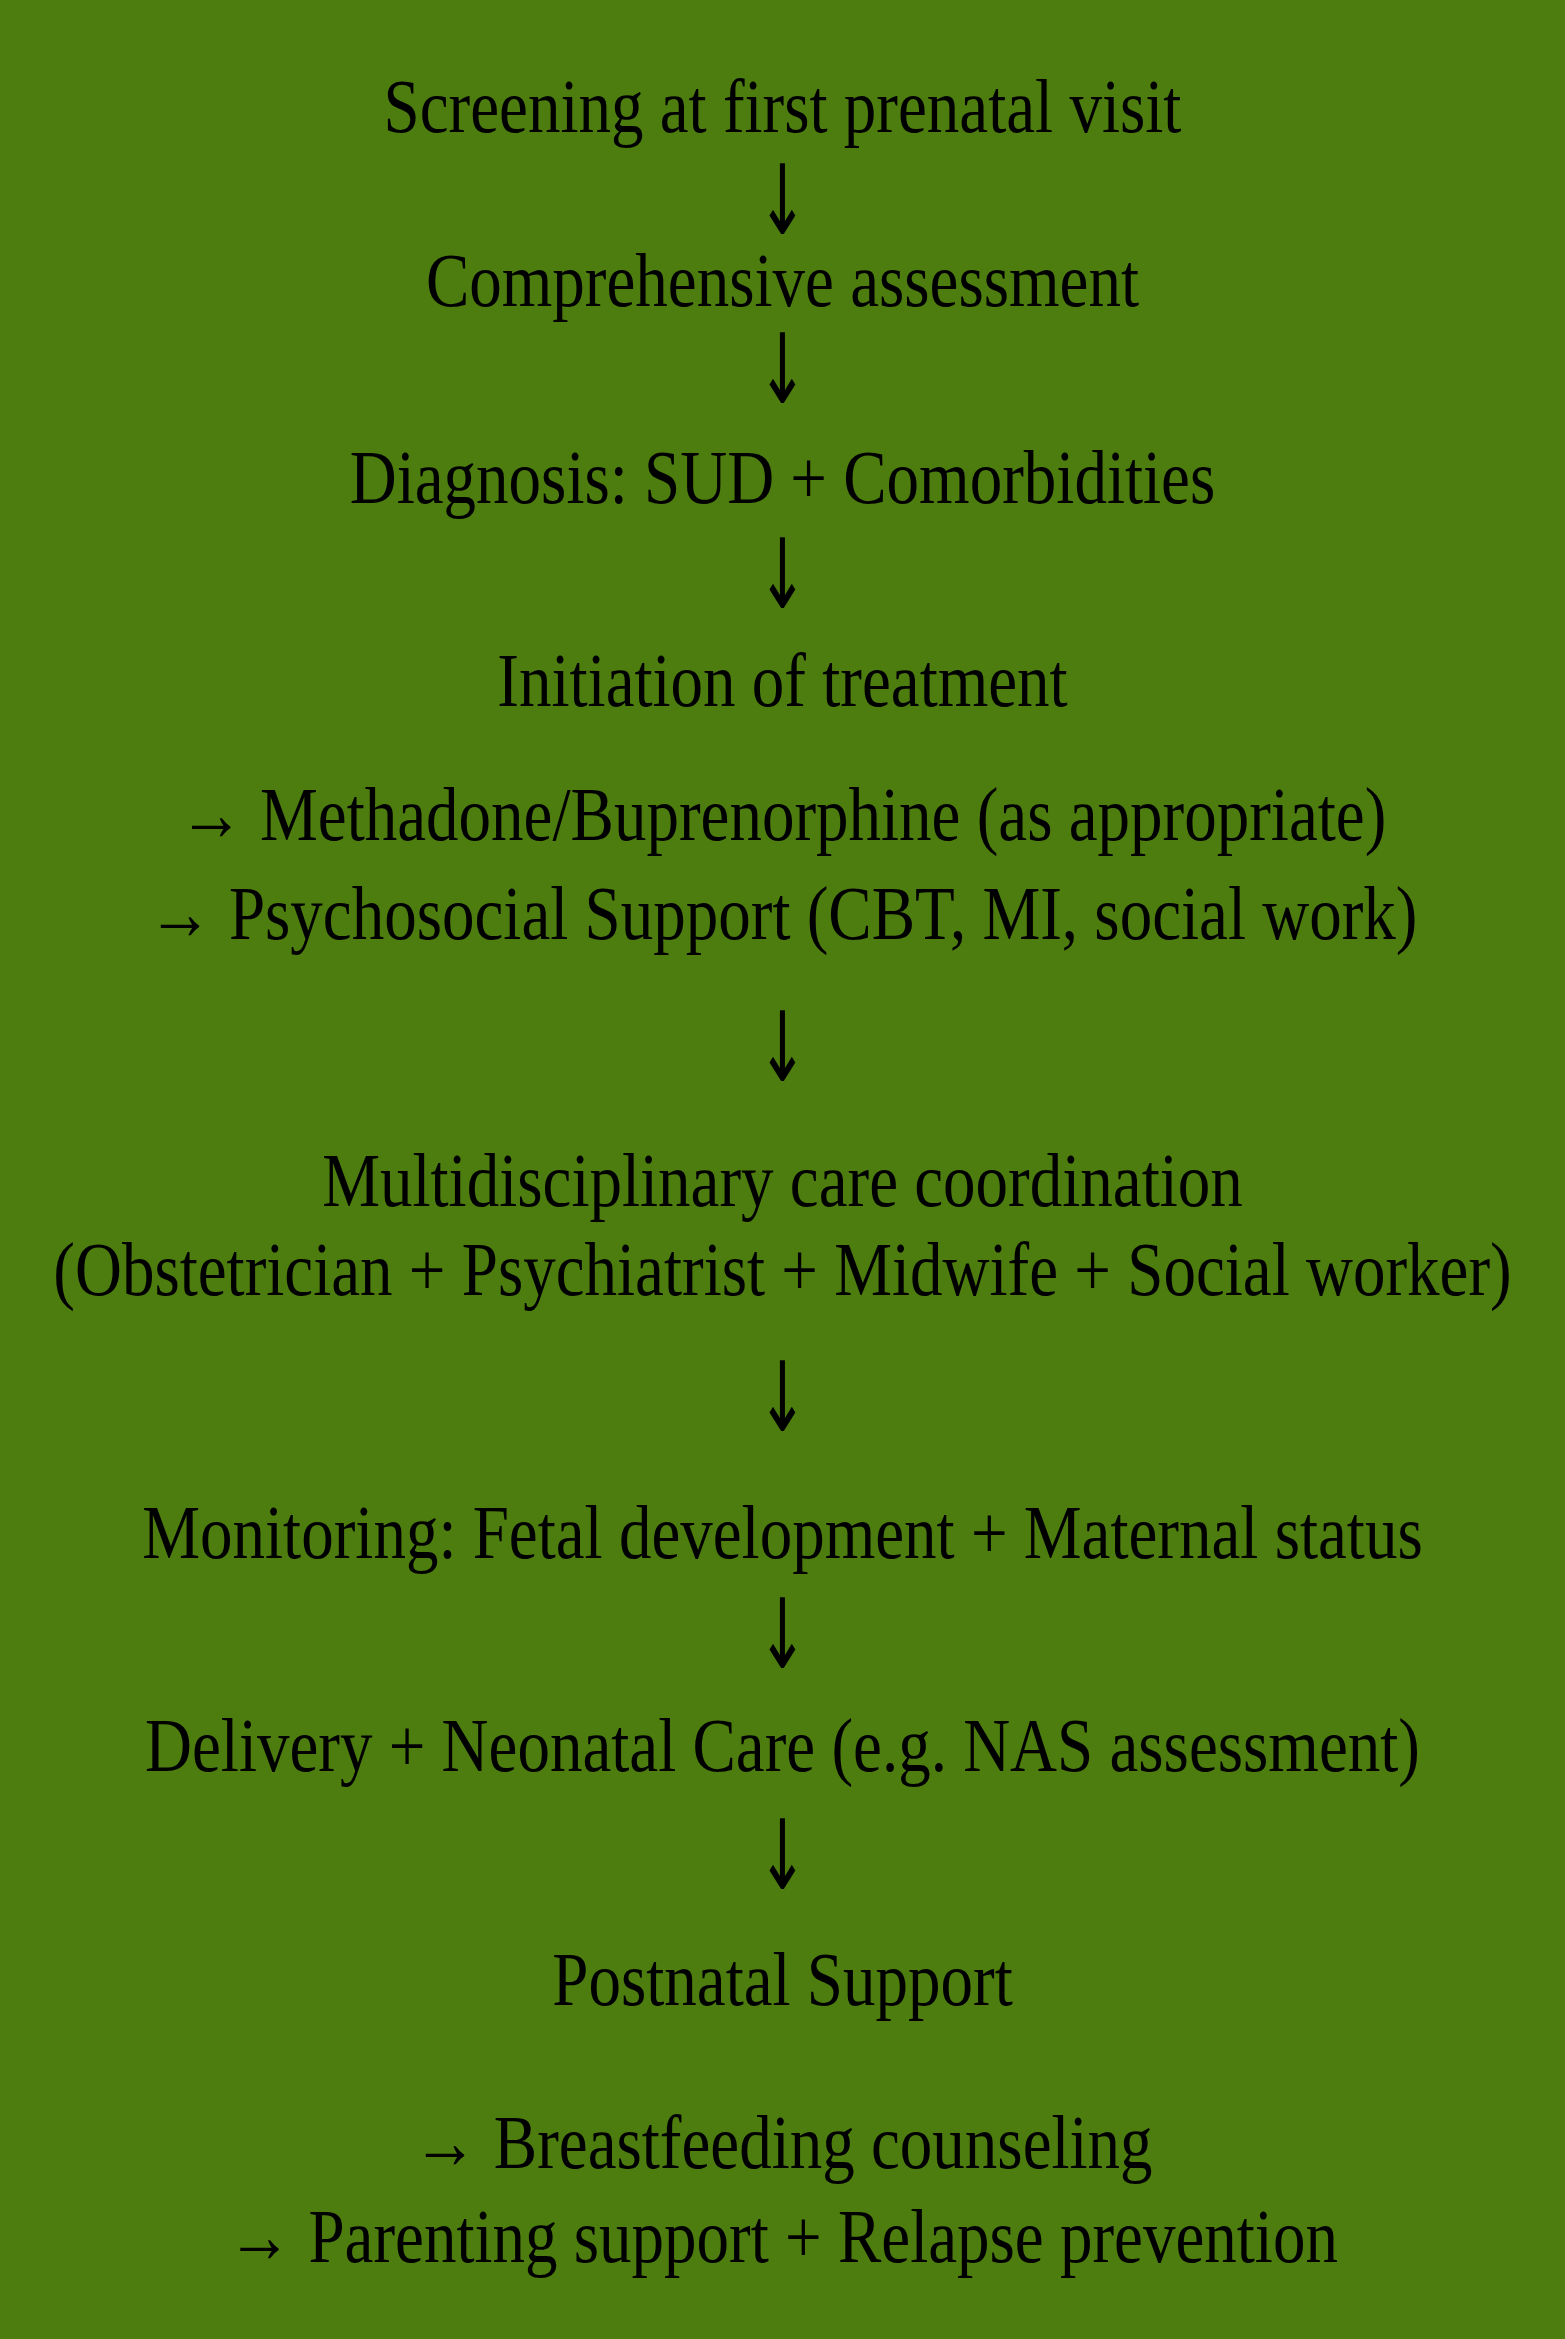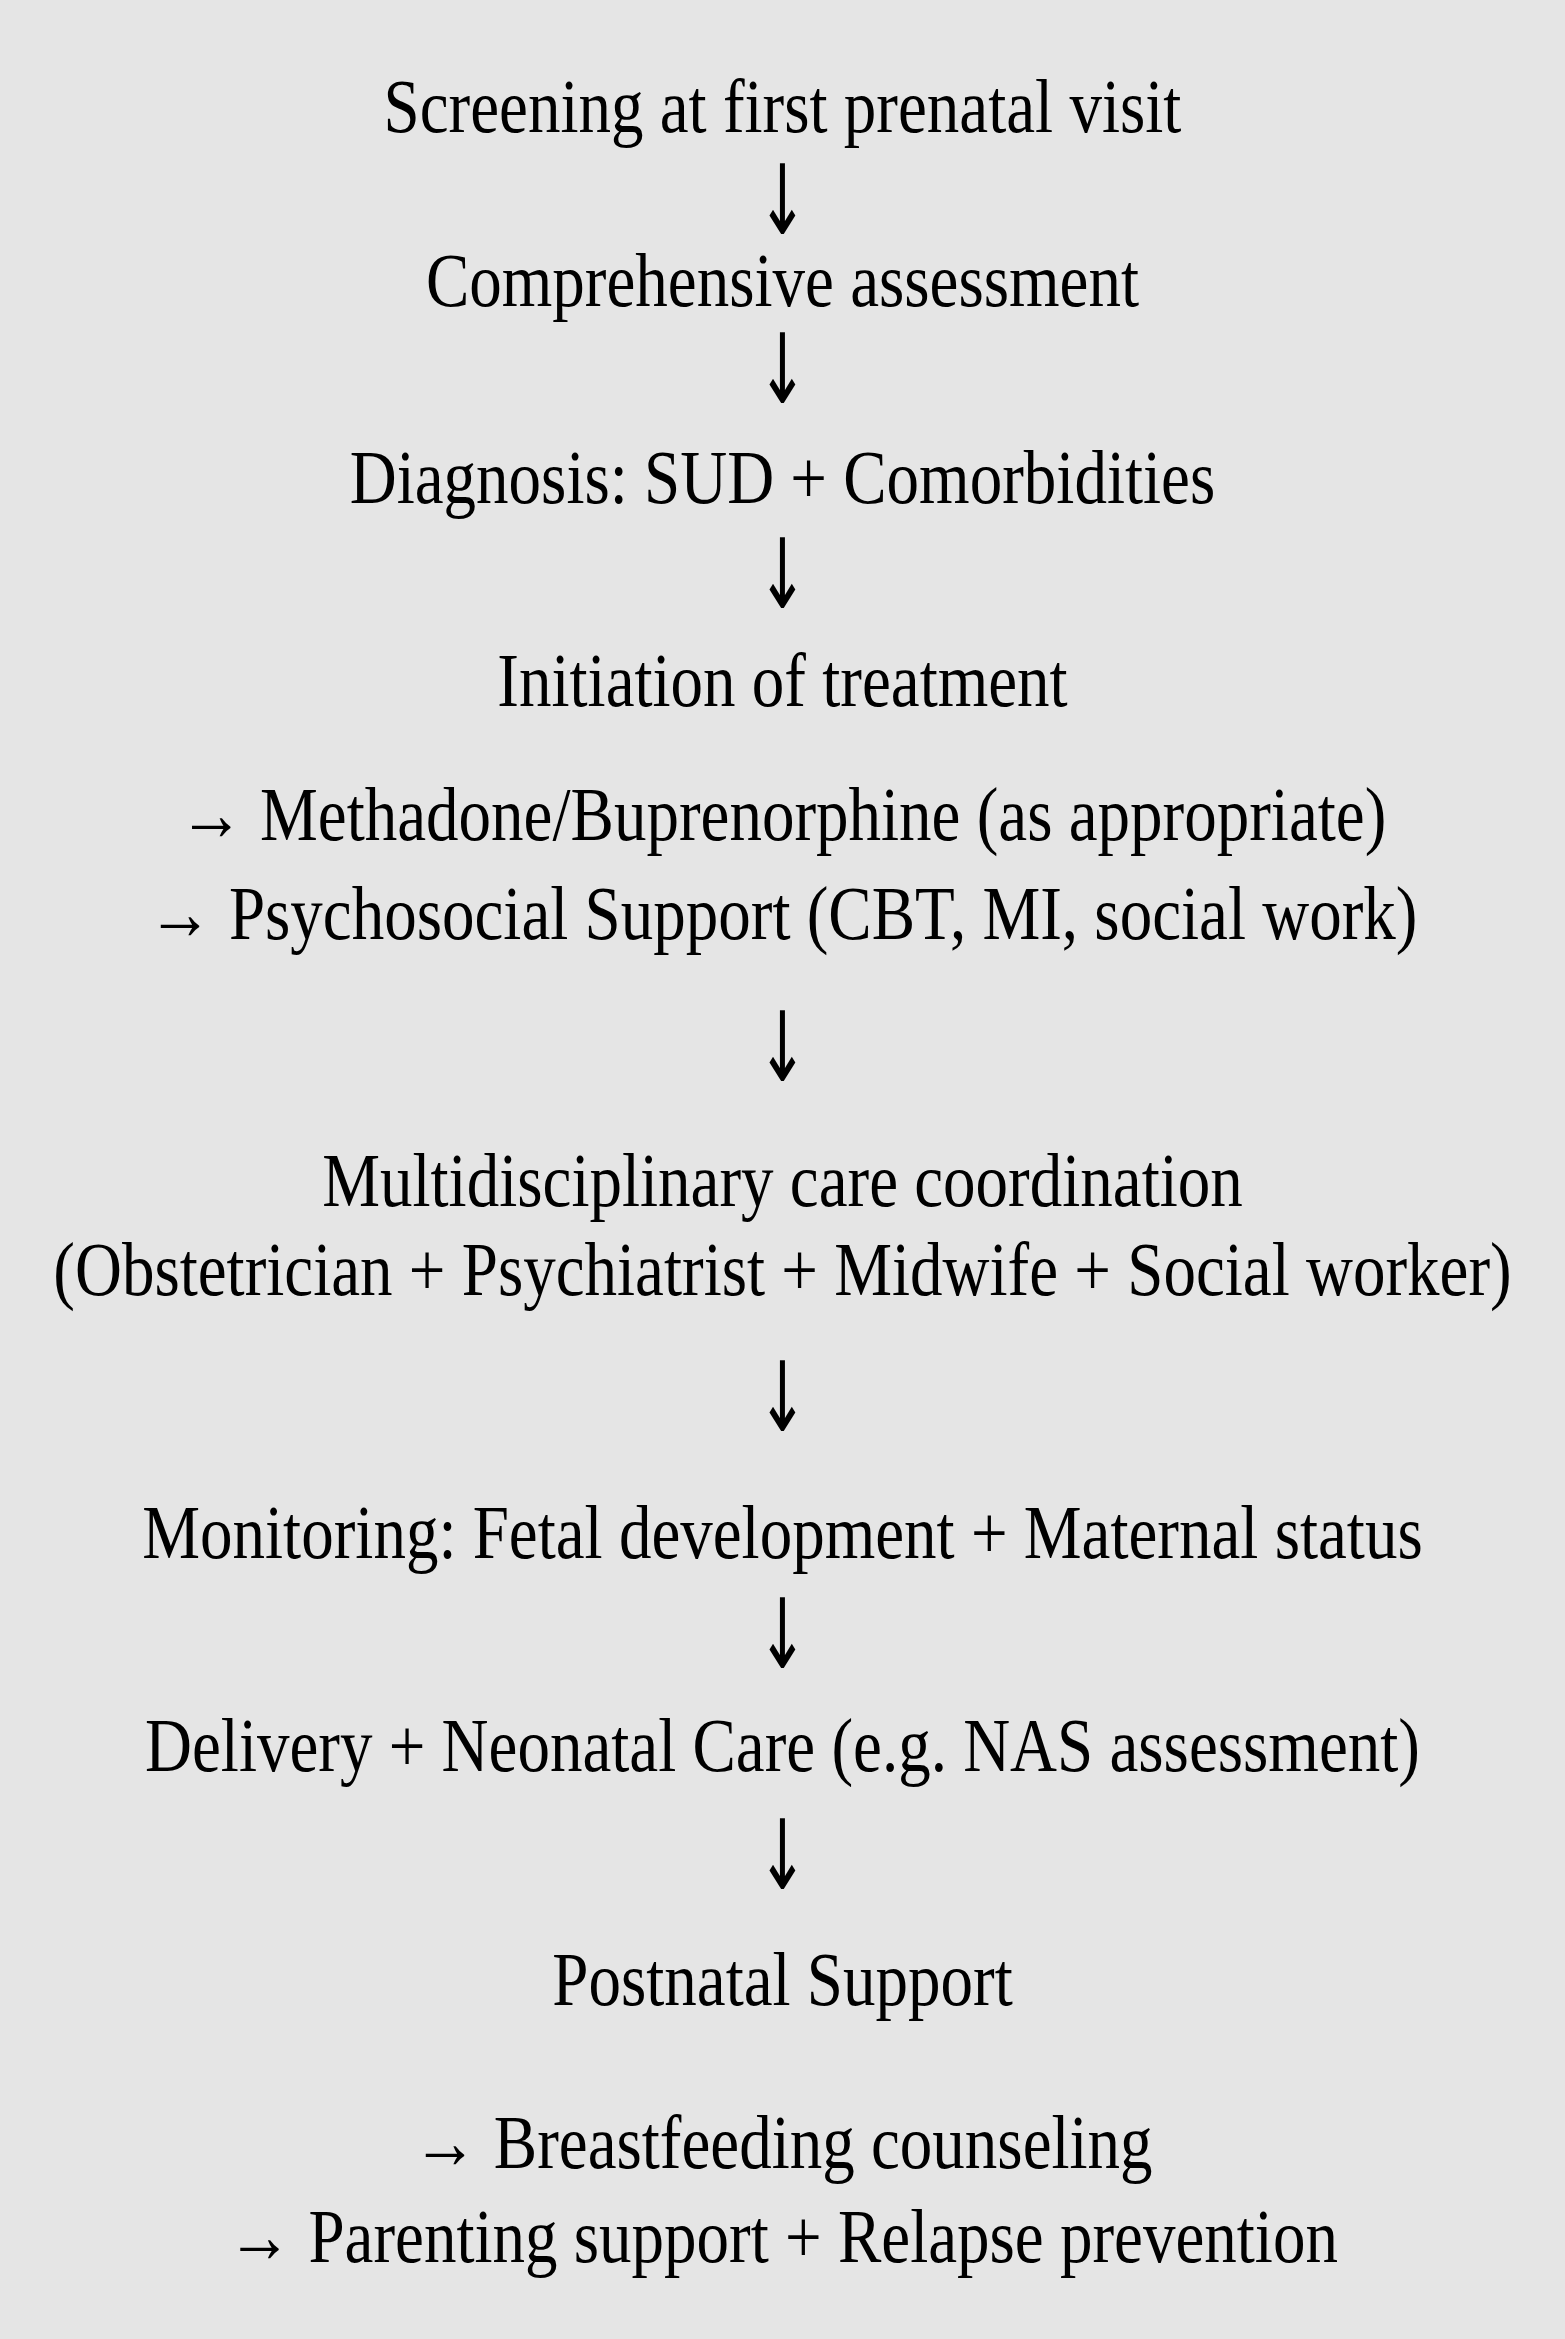--- a/index.html
+++ b/index.html
@@ -4,21 +4,21 @@
 <style>
   html, body {
     margin: 0;
     padding: 0;
     background: #ffffff;
   }
   .page {
     position: relative;
     width: 1565px;
     height: 2339px;
-    background: #e5e5e5;
+    background: #4d7c0f;
     color: #000000;
     font-family: "Liberation Serif", serif;
     overflow: hidden;
   }
   .line {
     position: absolute;
     left: 0;
     width: 100%;
     text-align: center;
     font-size: 65px;

